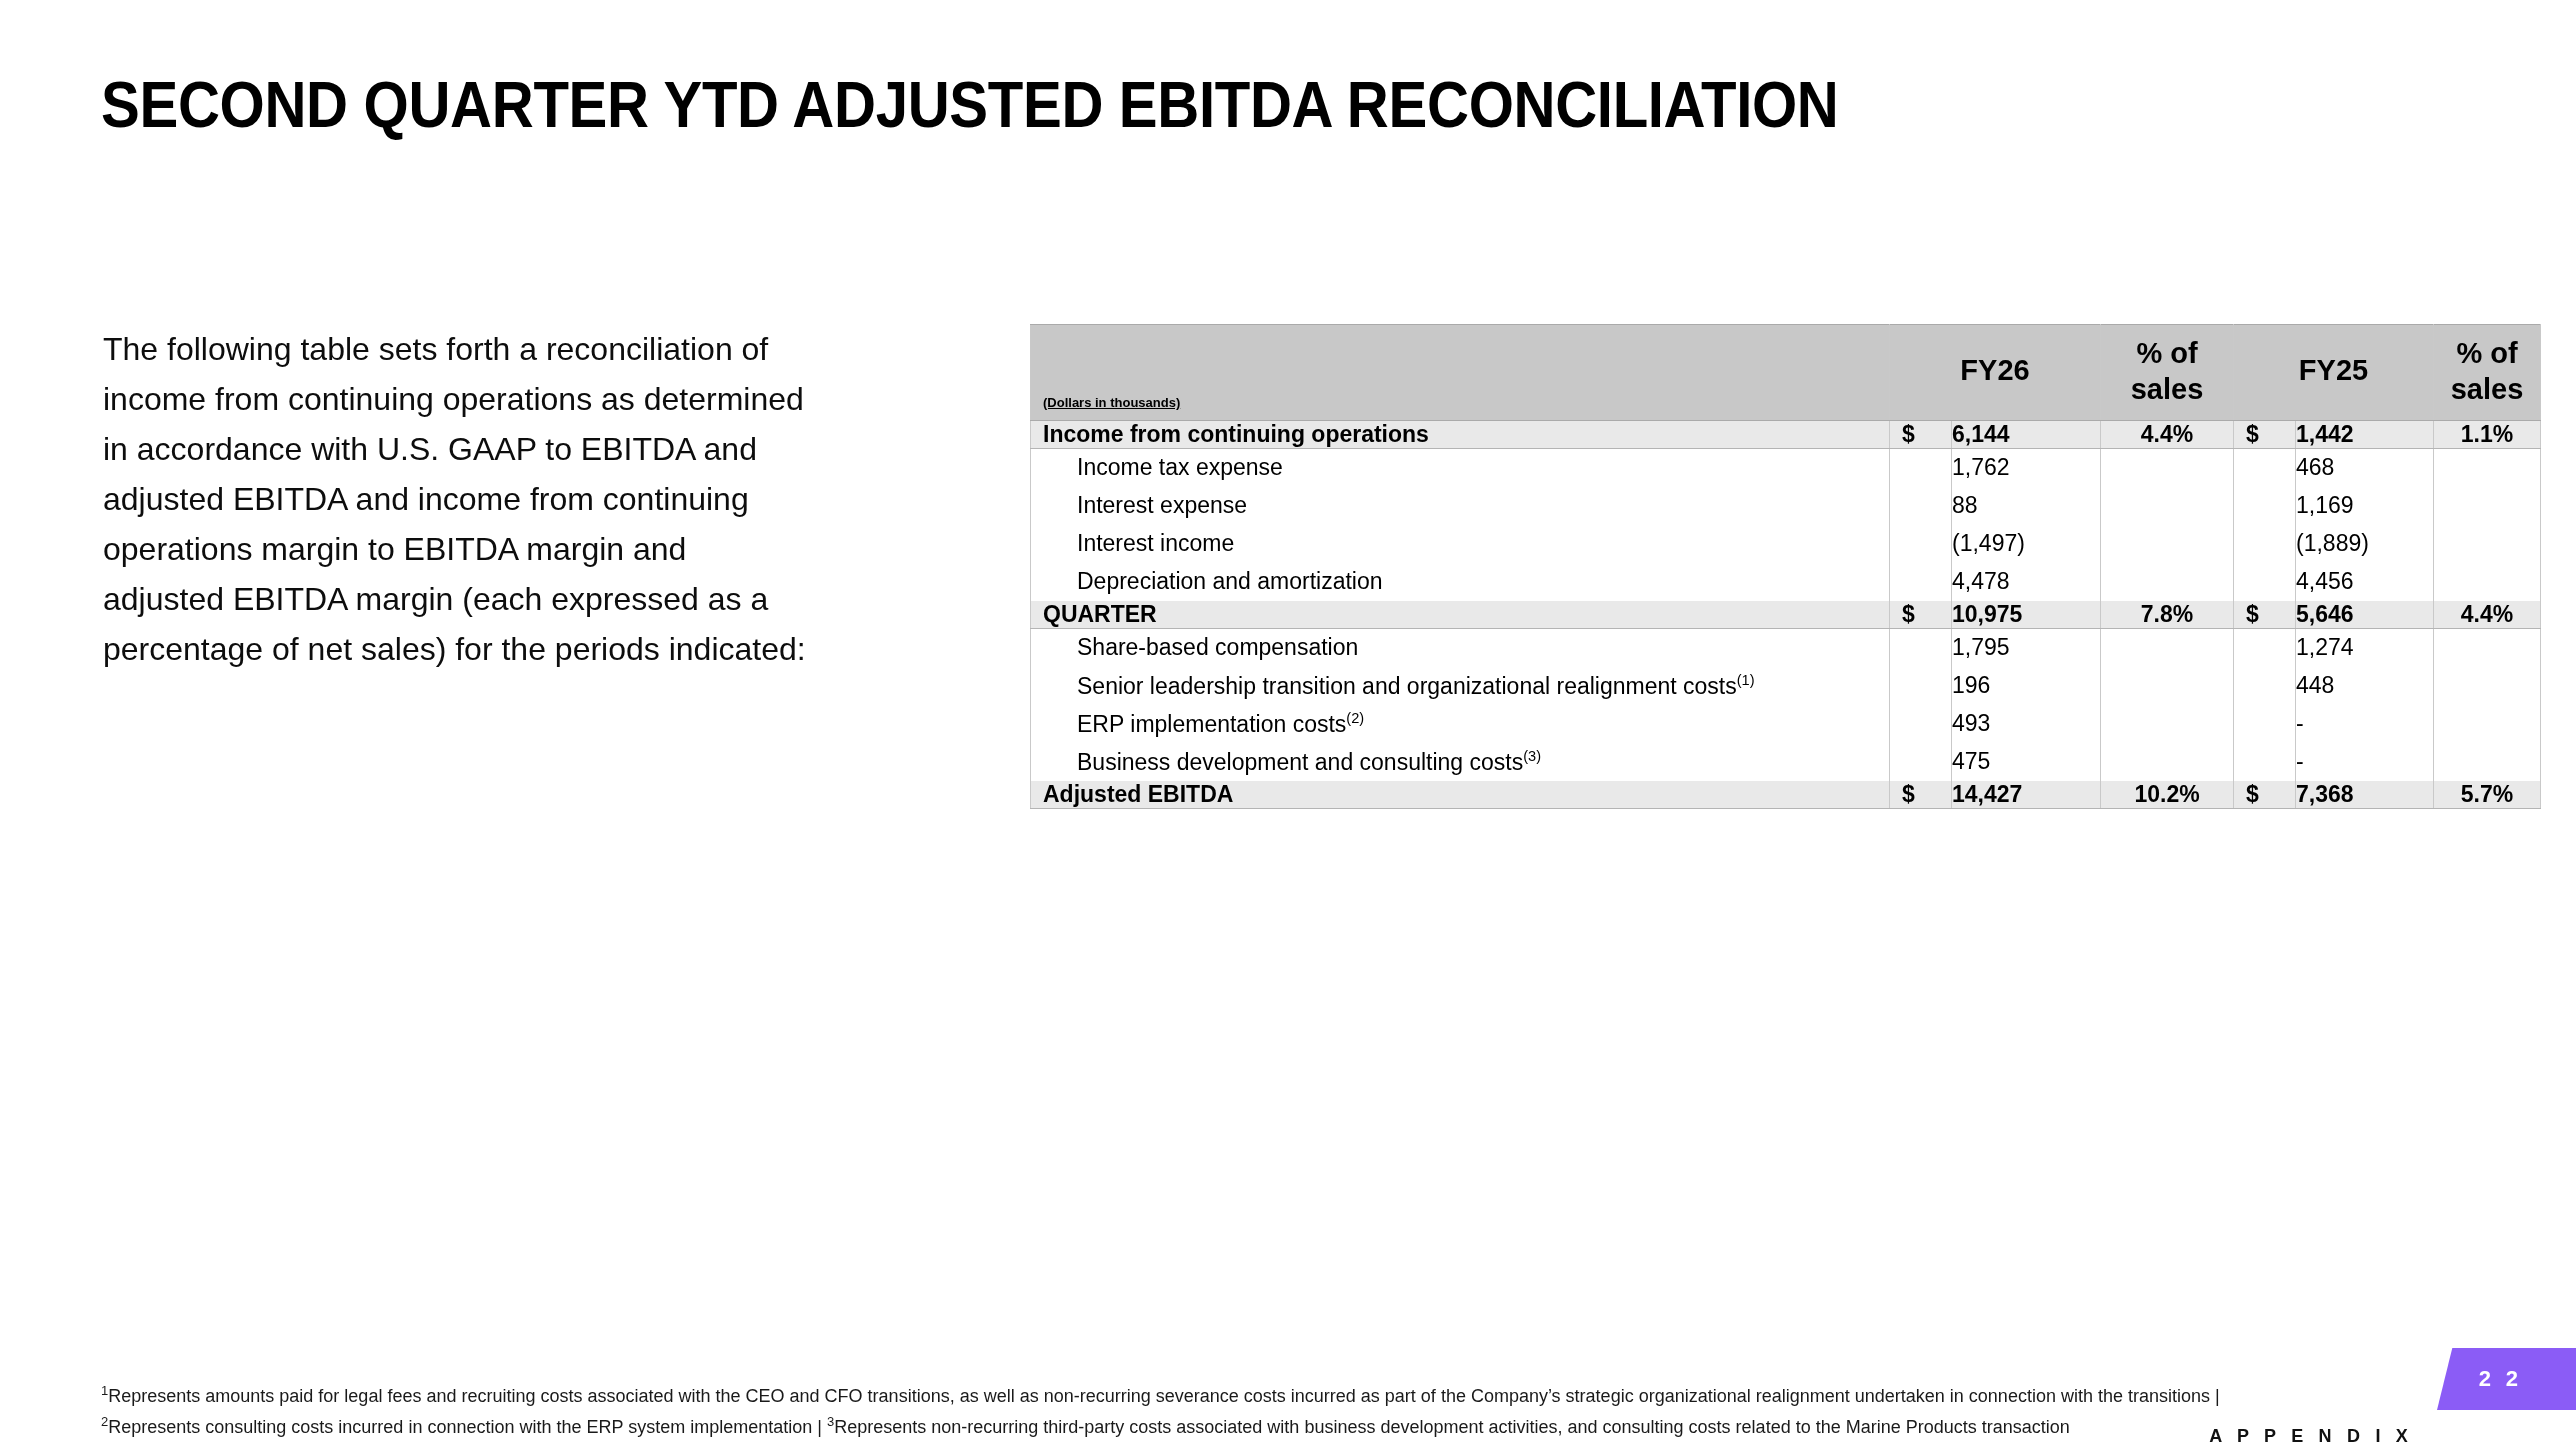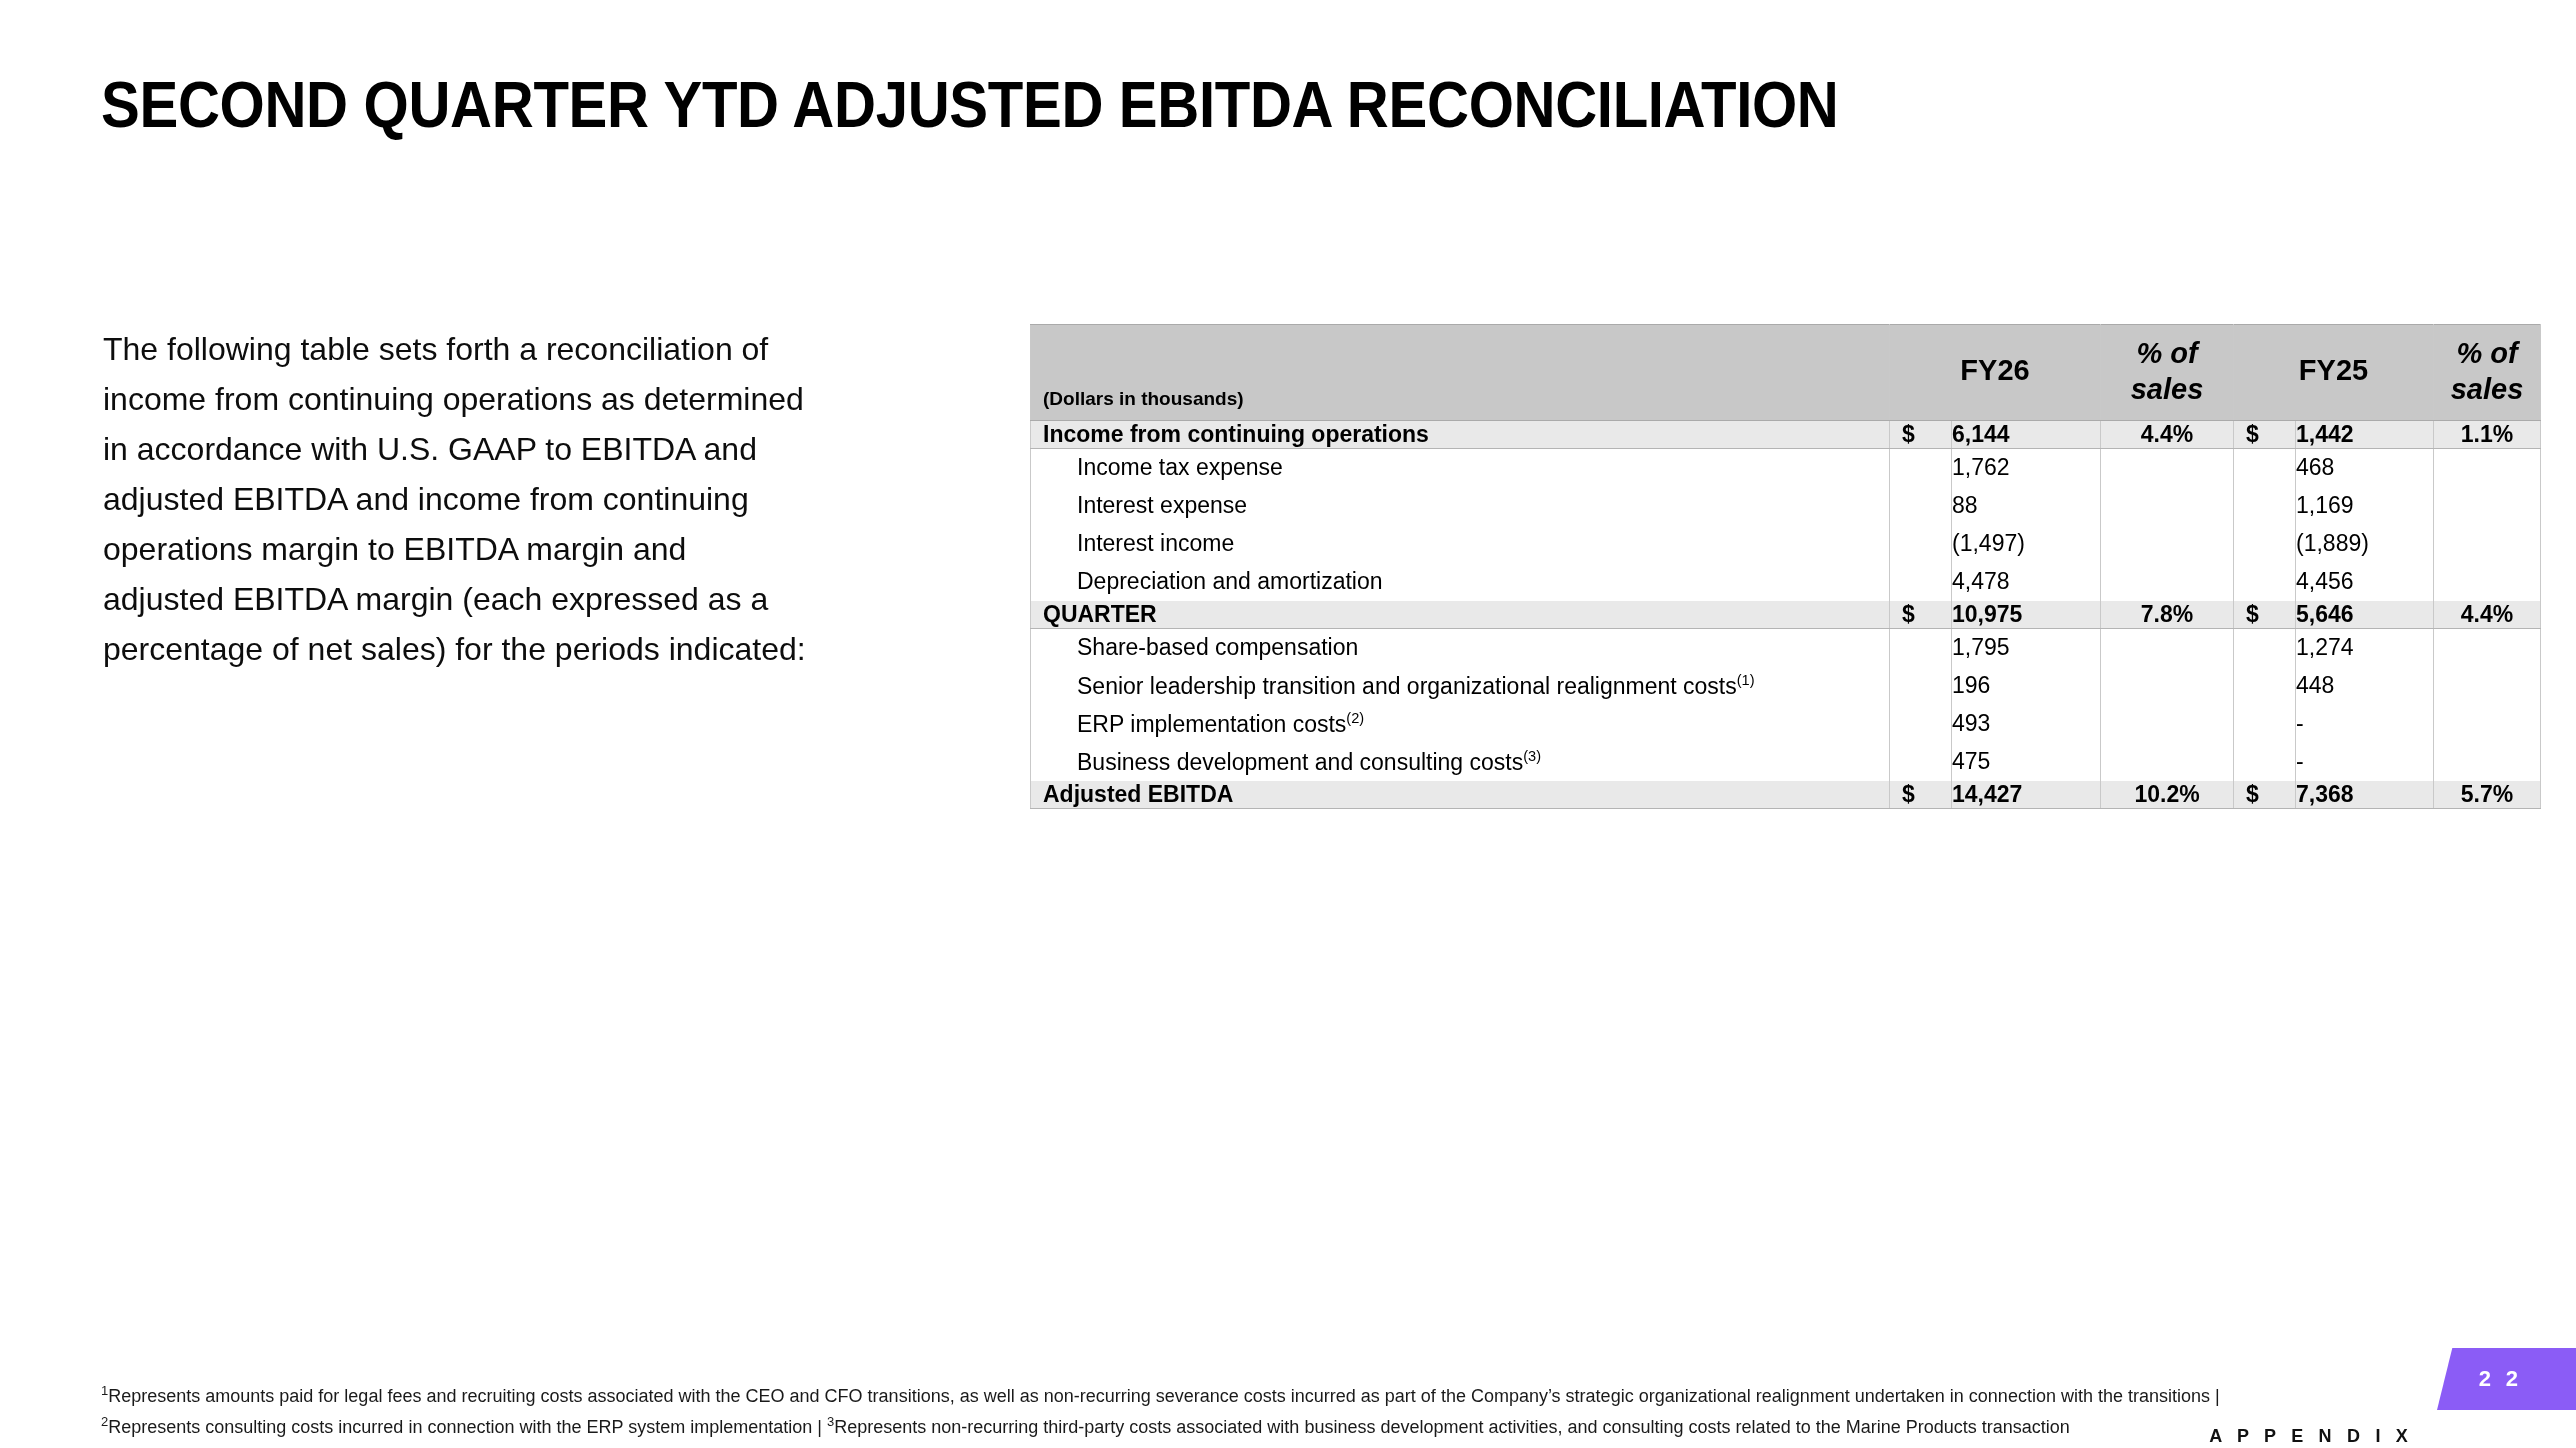--- a/index.html
+++ b/index.html
@@ -70,26 +70,27 @@
     height: 96px;
     font-weight: bold;
     text-align: center;
     vertical-align: middle;
     font-size: 29px;
     padding-bottom: 3.4px;
   }
   tr.hdr td.units {
     text-align: left;
     vertical-align: bottom;
-    font-size: 19px;
+    font-size: 13px;
     font-weight: bold;
     padding-left: 12px;
     padding-bottom: 10.3px;
-  }
-  tr.hdr td.wrap2 { line-height: 36px; padding: 0 5.2px 3.4px 5.2px; font-style: italic; }
+    text-decoration: underline;
+  }
+  tr.hdr td.wrap2 { line-height: 36px; padding: 0 5.2px 3.4px 5.2px; }
 
   
   tr.row td { height: 38px; }
   tr.row td.lbl {
     padding-left: 12px;
     font-size: 23px;
     white-space: nowrap;
     vertical-align: middle;
   }
   tr.row td.lbl.indent { padding-left: 46px; }

